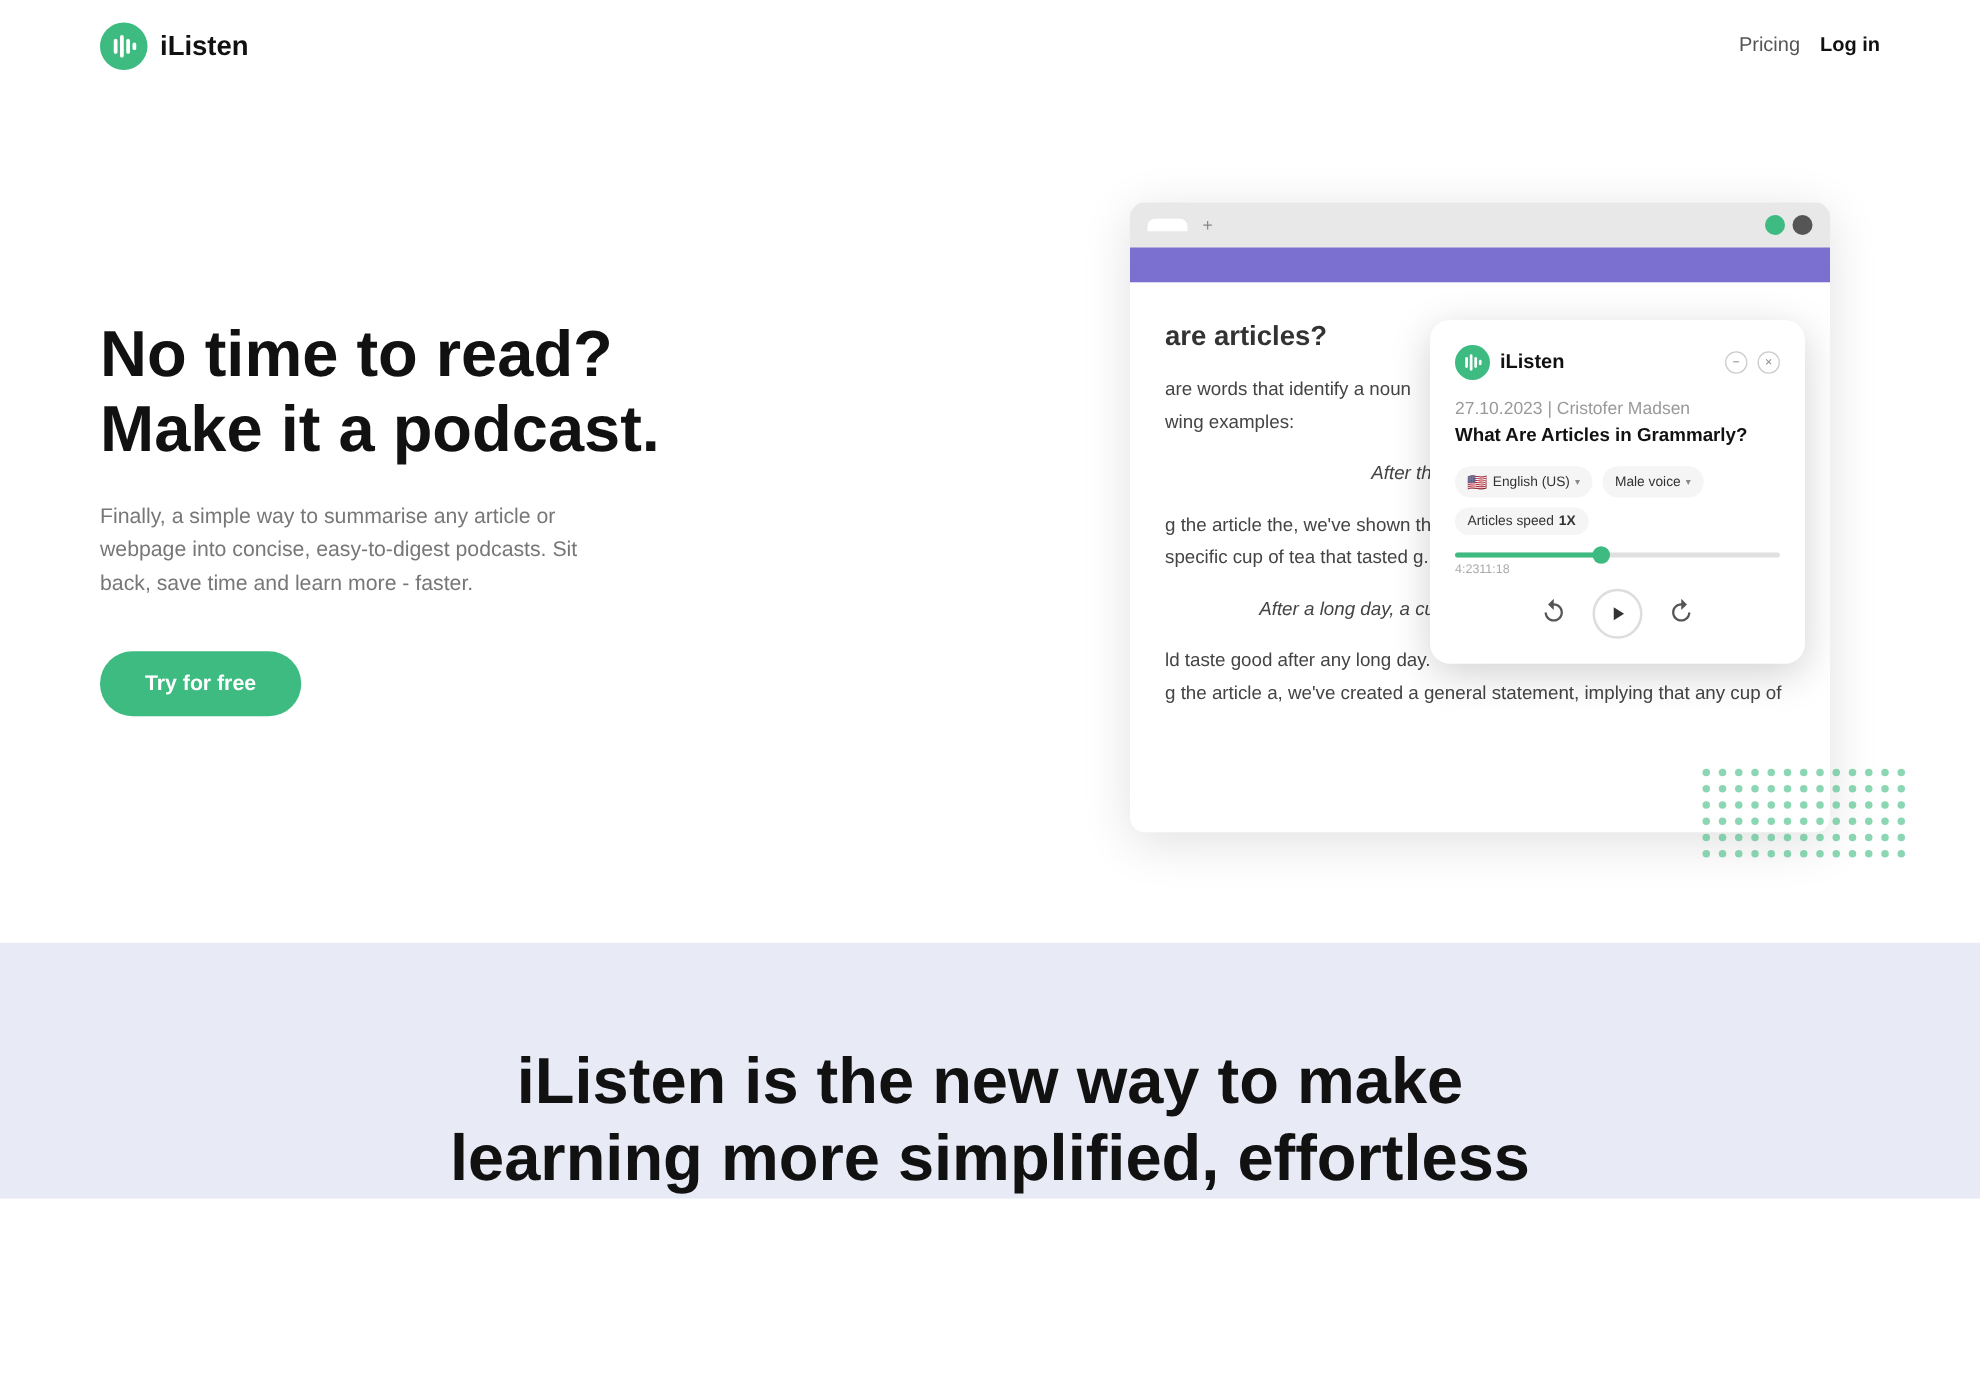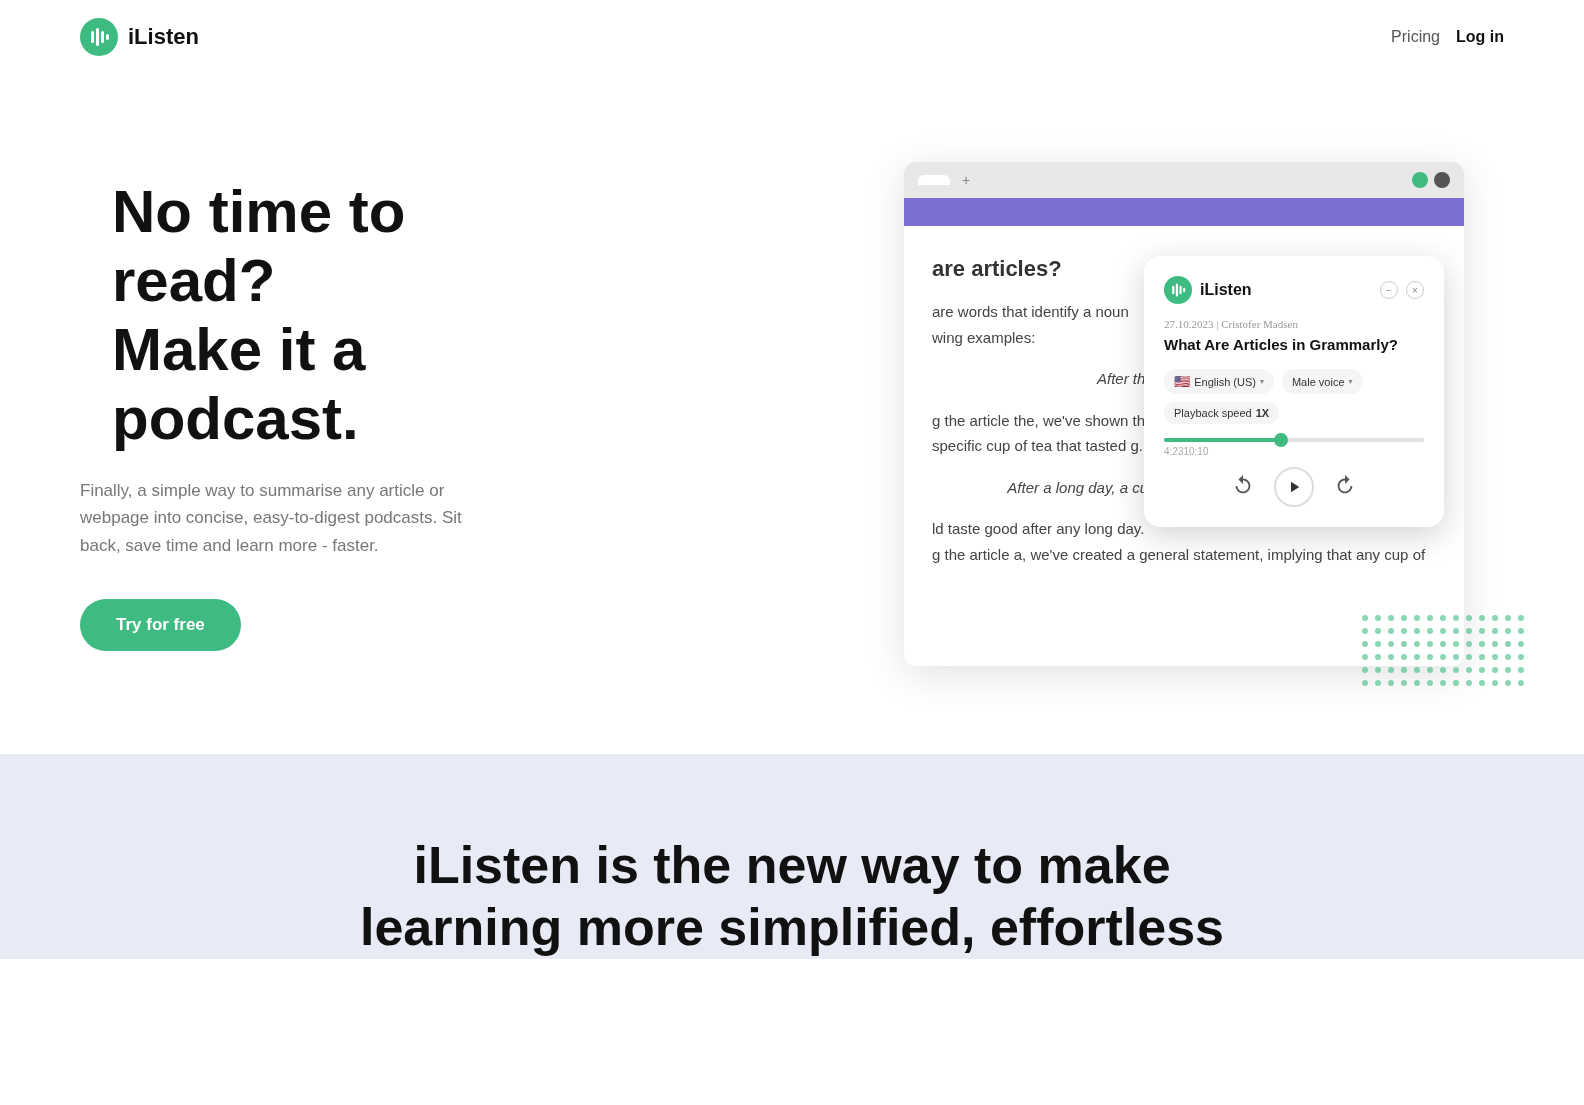--- a/index.html
+++ b/index.html
@@ -21,21 +21,21 @@
     .nav-pricing { font-size: 16px; color: #555; text-decoration: none; font-weight: 400; }
     .nav-login { font-size: 16px; color: #111; font-weight: 600; text-decoration: none; }
 
     
     .hero {
       display: flex; align-items: center; justify-content: space-between;
       padding: 60px 80px 60px 80px; min-height: 680px; background: #fff;
       position: relative;
     }
     .hero-left { max-width: 480px; }
-    .hero-title { font-size: 60px; font-weight: 800; color: #111; line-height: 1.15; margin-bottom: 24px; margin-left: 32px; }
+    .hero-title { font-size: 52px; font-weight: 800; color: #111; line-height: 1.15; margin-bottom: 24px; }
     .hero-desc { font-size: 17px; color: #777; line-height: 1.6; margin-bottom: 40px; max-width: 420px; }
     .hero-buttons { display: flex; gap: 4px; align-items: center; }
     .btn-primary {
       background: #3dbb81; color: #fff; border: none; padding: 16px 36px;
       border-radius: 50px; font-size: 17px; font-weight: 600; cursor: pointer;
     }
     .btn-secondary {
       background: #f5f5f5; color: #333; border: none; padding: 16px 28px;
       border-radius: 50px; font-size: 17px; font-weight: 500; cursor: pointer;
       display: flex; align-items: center; gap: 10px;
@@ -97,21 +97,21 @@
     .popup-logo-icon {
       width: 28px; height: 28px; background: #3dbb81; border-radius: 50%;
       display: flex; align-items: center; justify-content: center;
     }
     .popup-logo-text { font-size: 16px; font-weight: 700; color: #111; }
     .popup-controls { display: flex; gap: 8px; }
     .popup-ctrl {
       width: 18px; height: 18px; border-radius: 50%; border: 1.5px solid #ccc;
       display: flex; align-items: center; justify-content: center; font-size: 10px; color: #888;
     }
-    .popup-meta { font-size: 11px; color: #999; margin-bottom: 6px; font-family: Liberation Serif, serif; }
+    .popup-meta { font-size: 14px; color: #999; margin-bottom: 6px; }
     .popup-article-title { font-size: 15px; font-weight: 700; color: #111; margin-bottom: 16px; }
     .popup-selects { display: flex; gap: 8px; margin-bottom: 14px; flex-wrap: wrap; }
     .popup-select {
       display: flex; align-items: center; gap: 4px; background: #f5f5f5;
       border-radius: 20px; padding: 5px 10px; font-size: 11px; color: #333;
     }
     .popup-select .flag { font-size: 13px; }
     .popup-select .chevron { font-size: 8px; color: #888; }
     .progress-bar-wrap { margin-bottom: 10px; }
     .progress-bar-bg { background: #e0e0e0; border-radius: 4px; height: 4px; position: relative; }
@@ -224,32 +224,32 @@
             <div class="popup-select">
               <span class="flag">🇺🇸</span>
               <span>English (US)</span>
               <span class="chevron">▾</span>
             </div>
             <div class="popup-select">
               <span>Male voice</span>
               <span class="chevron">▾</span>
             </div>
             <div class="popup-select">
-              <span>Playback speed</span>
+              <span>Articles speed</span>
               <span style="font-weight:700;font-size:11px;">1X</span>
             </div>
           </div>
           <div class="progress-bar-wrap">
             <div class="progress-bar-bg">
               <div class="progress-bar-fill"></div>
               <div class="progress-dot"></div>
             </div>
             <div class="progress-times">
               <span>4:23</span>
-              <span>10:10</span>
+              <span>11:18</span>
             </div>
           </div>
           <div class="playback-controls">
             <button class="ctrl-btn">
               <svg width="22" height="22" viewBox="0 0 24 24" fill="none">
                 <path d="M12 5V1L7 6l5 5V7c3.31 0 6 2.69 6 6s-2.69 6-6 6-6-2.69-6-6H4c0 4.42 3.58 8 8 8s8-3.58 8-8-3.58-8-8-8z" fill="#555"></path>
               </svg>
             </button>
             <div class="play-btn">
               <svg width="18" height="18" viewBox="0 0 24 24" fill="none">

